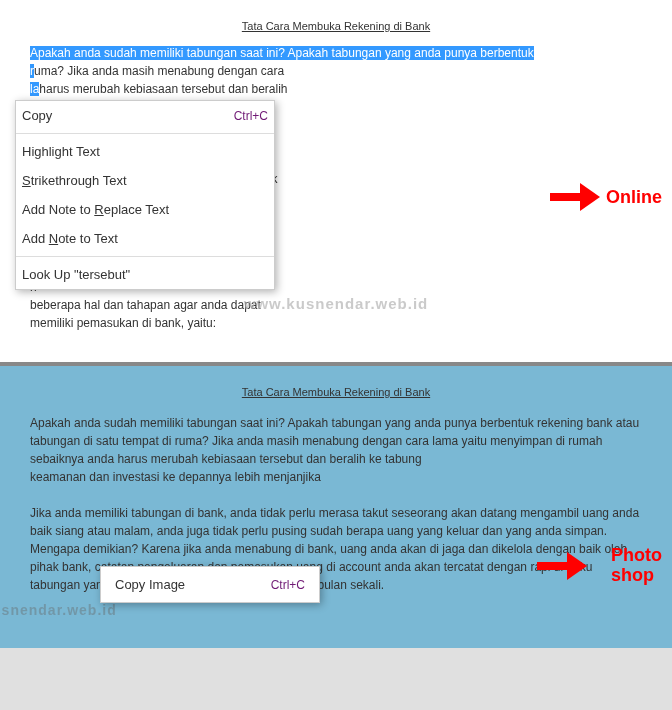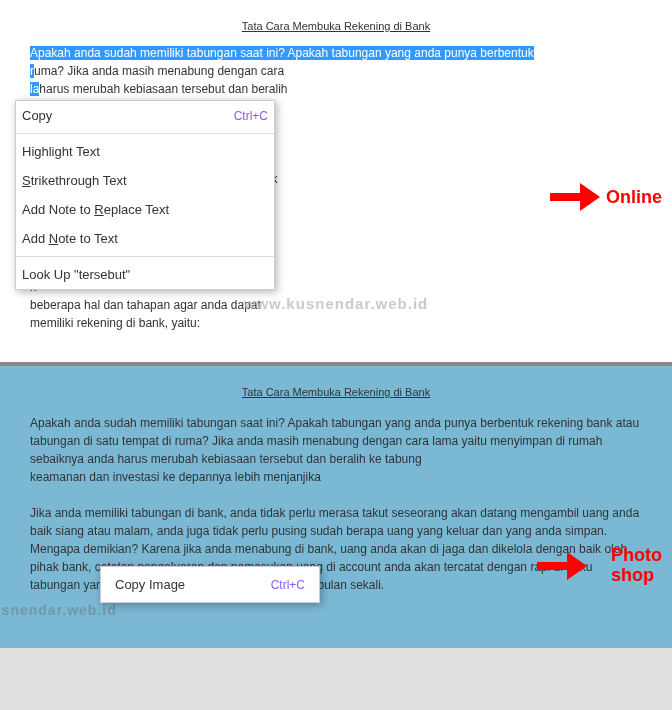--- a/index.html
+++ b/index.html
@@ -59,21 +59,21 @@
     .menu-item {
       display: flex;
       justify-content: space-between;
       align-items: center;
       padding: 7px 6px;
       cursor: pointer;
       color: #333;
     }
 
     .menu-item .shortcut {
-      color: #8b5cf6;
+      color: #701a75;
       font-size: 12px;
     }
 
     .menu-separator {
       border-bottom: 1px solid #ddd;
       margin: 3px 0;
     }
 
     
     .online-label {
@@ -195,21 +195,21 @@
     <span class="normal-text">mengambil uang anda baik siang atau malam,</span><br>
     <span class="normal-text">yang keluar dan yang anda simpan. Mengapa</span><br>
     <span class="normal-text">ng anda akan di jaga dan dikelola dengan baik</span><br>
     <span class="normal-text">aasukan uang di account anda akan tercatat</span><br>
     <span class="normal-text">di cetak maksimal tiga bulan sekali.</span><br>
     <br>
     <span class="normal-text">A</span><br>
     <span class="normal-text">aigaimana cara anda membuka dan memiliki</span><br>
     <span class="normal-text">n</span><br>
     <span class="normal-text">beberapa hal dan tahapan agar anda dapat</span><br>
-    <span class="normal-text">memiliki rekening di bank, yaitu:</span>
+    <span class="normal-text">memiliki pemasukan di bank, yaitu:</span>
   </div>
 
   <div class="watermark">www.kusnendar.web.id</div>
 
   <div class="context-menu">
     <div class="menu-item">
       <span>Copy</span>
       <span class="shortcut">Ctrl+C</span>
     </div>
     <div class="menu-separator"></div>

